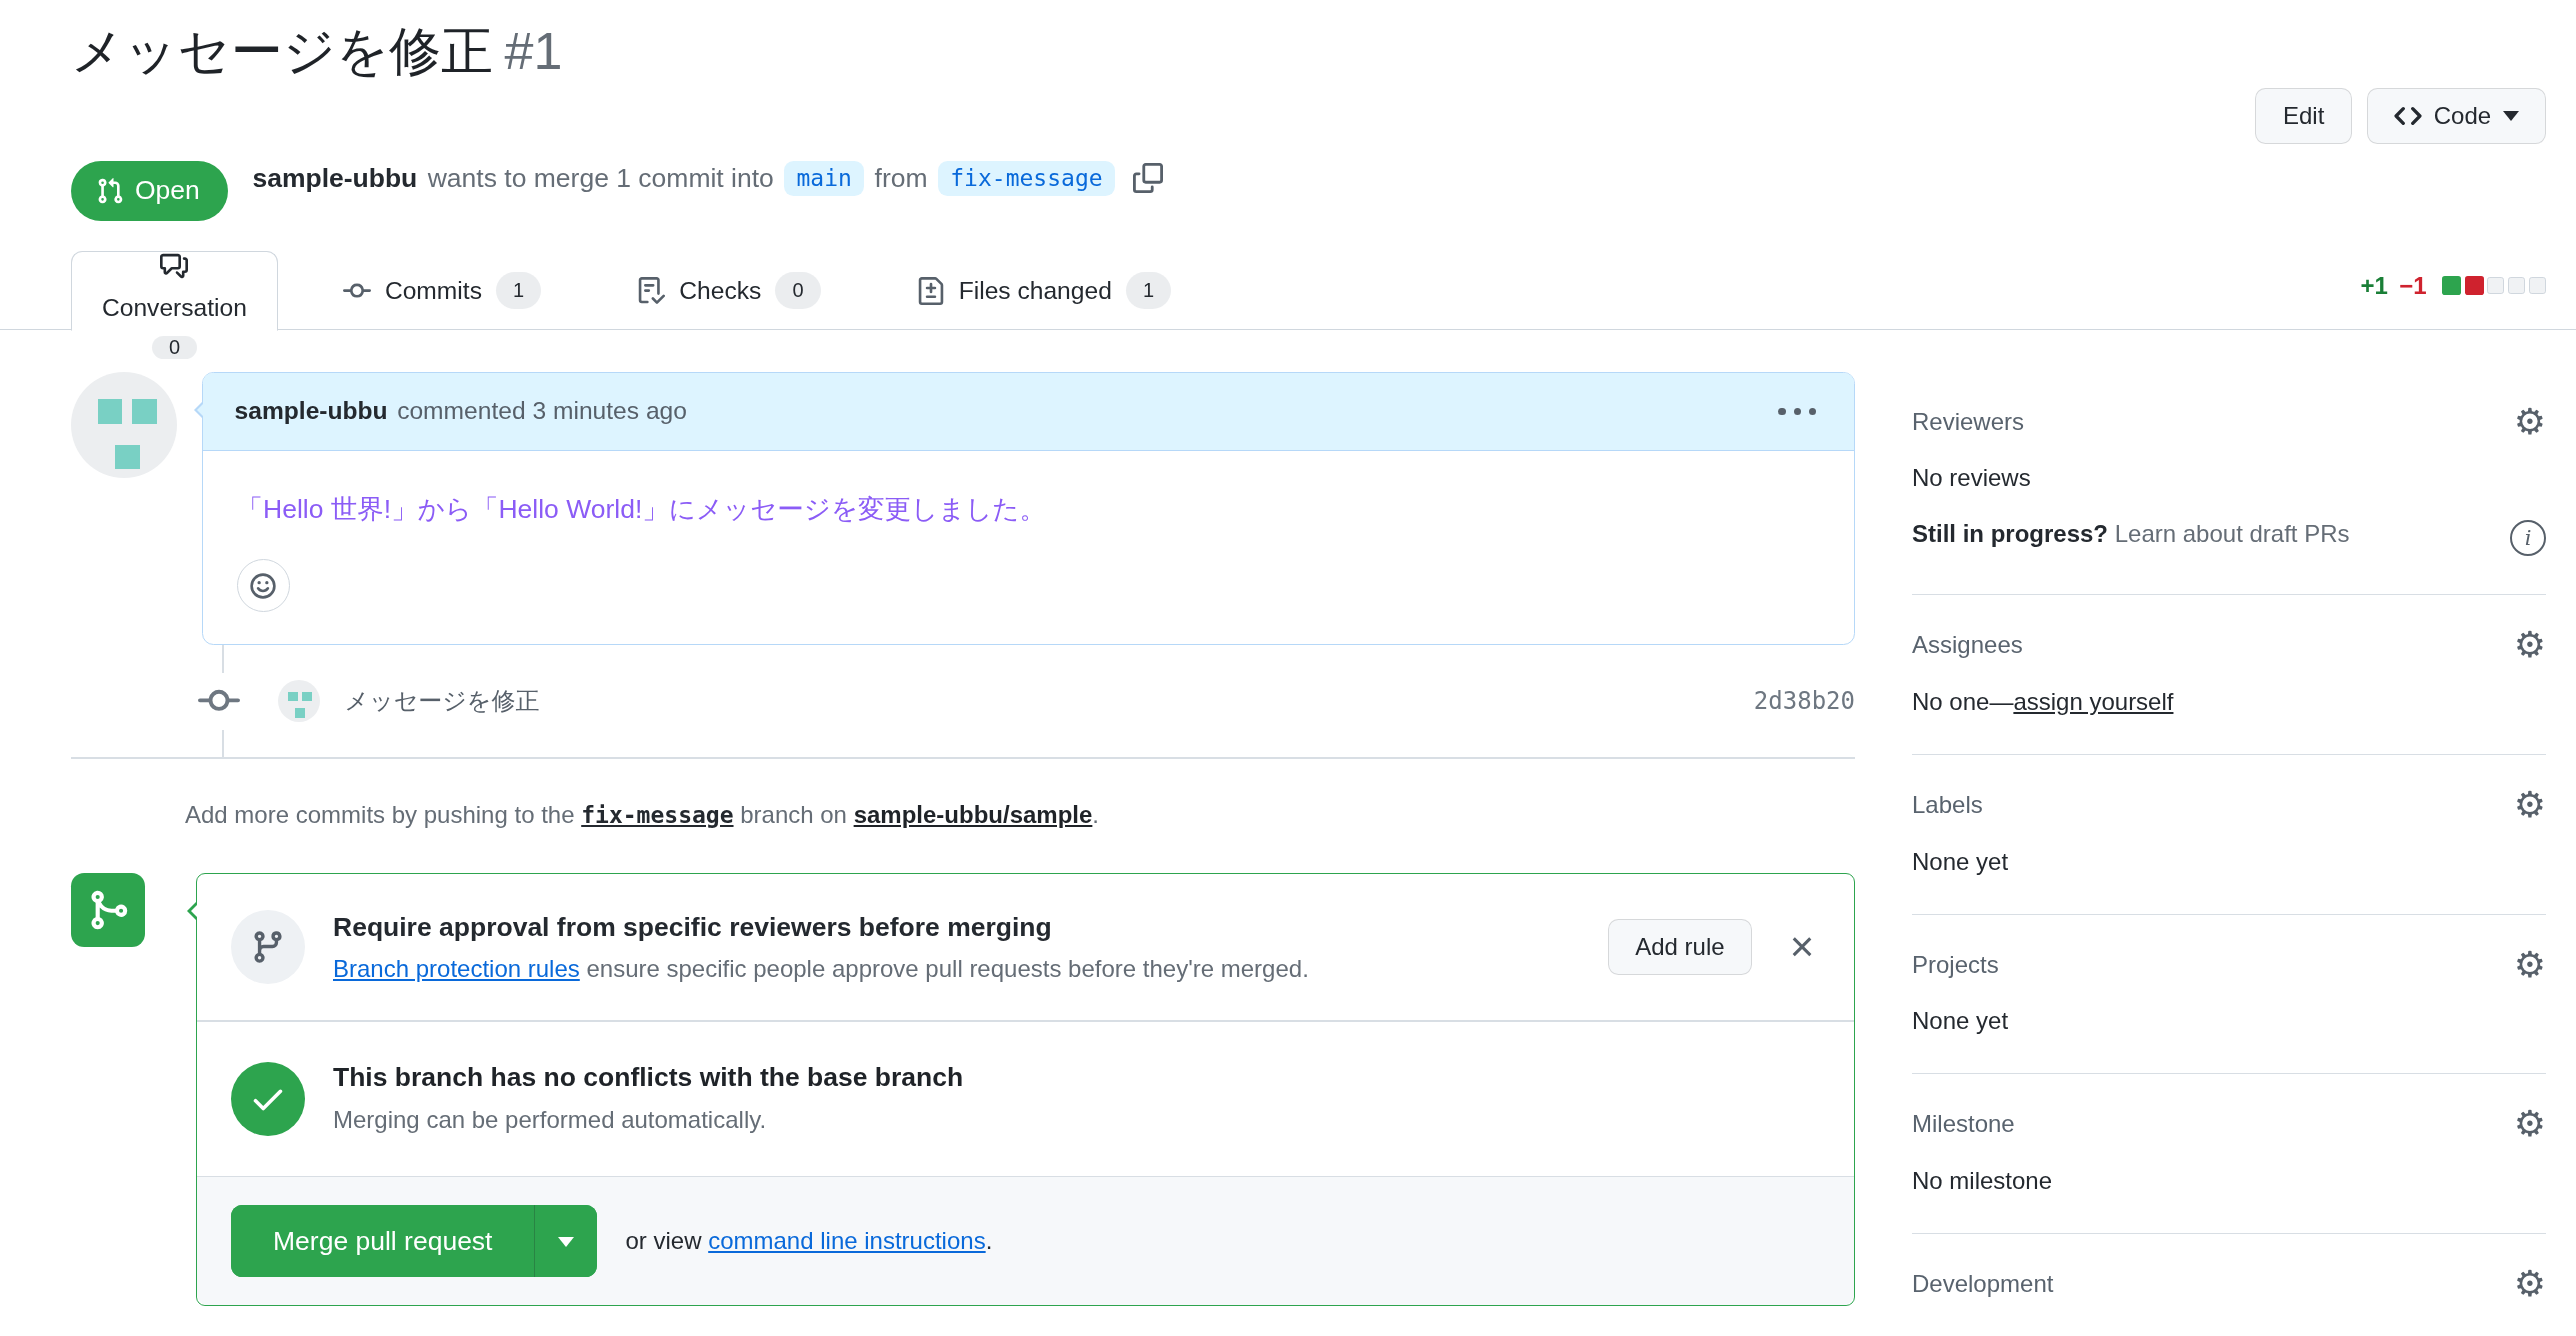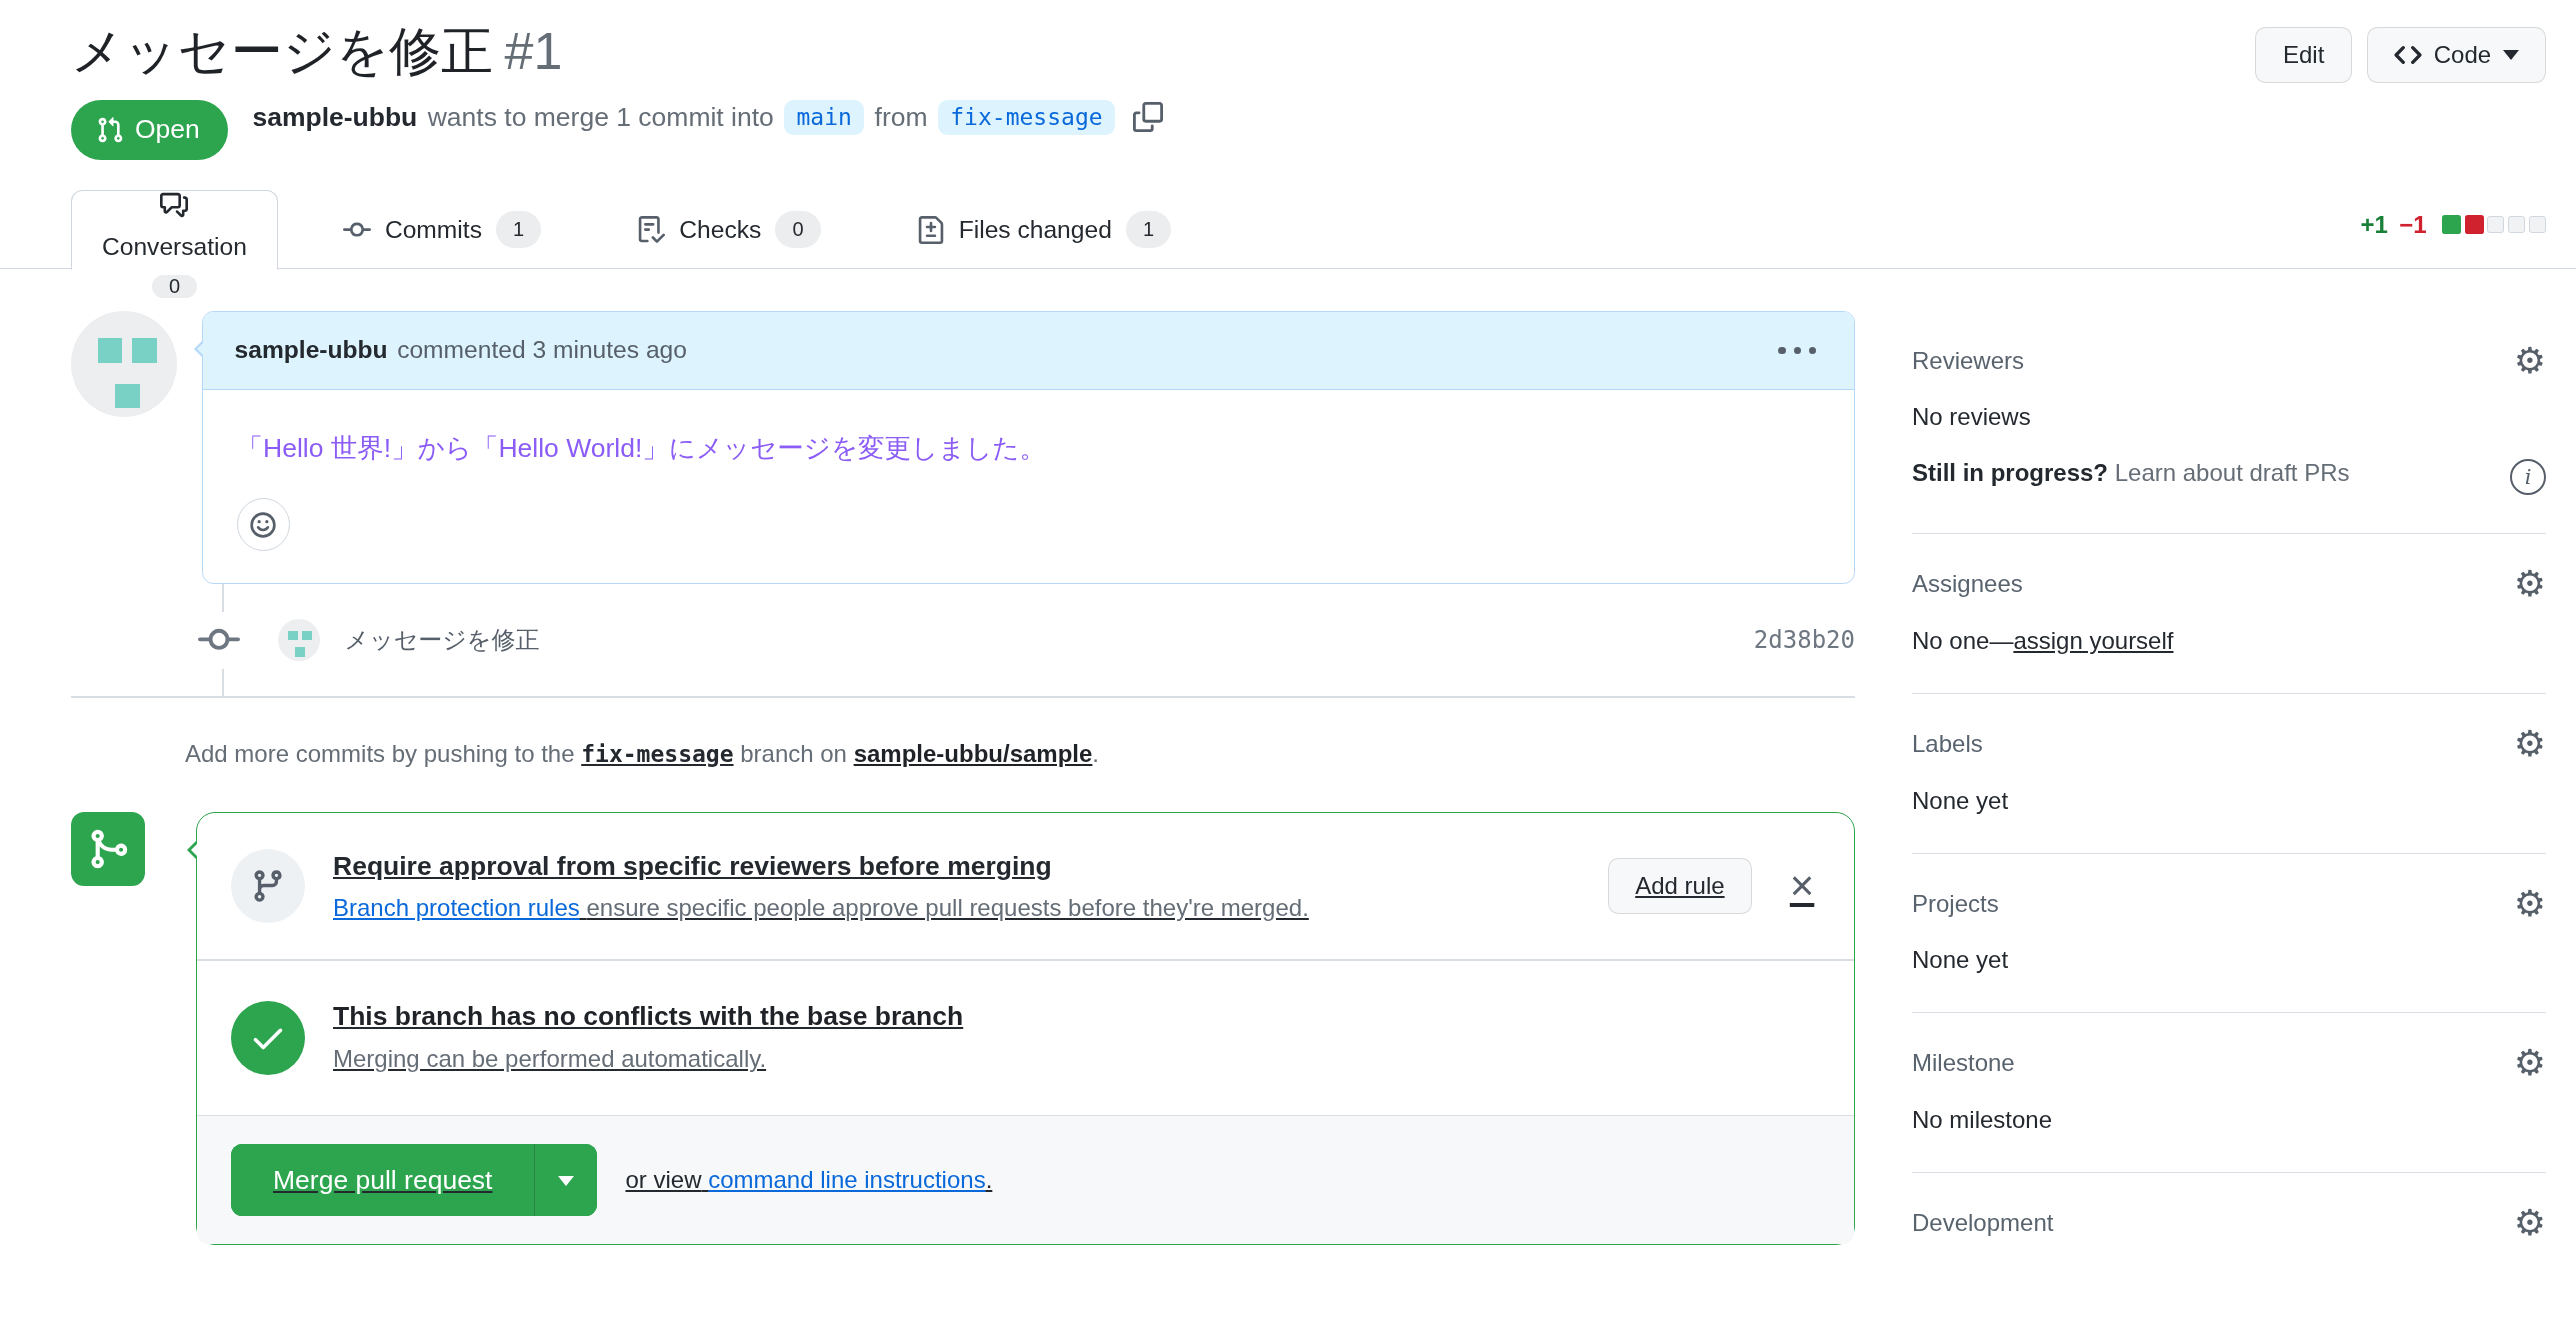--- a/index.html
+++ b/index.html
@@ -6,21 +6,21 @@
   body{
     width:2576px;height:1336px;overflow:hidden;background:#ffffff;
     font-family:"Liberation Sans","DejaVu Sans",sans-serif;
     color:#24292f;font-size:24px;
   }
   .mono{font-family:"DejaVu Sans Mono","Liberation Mono",monospace;}
   svg{display:block;}
 
   
   .pr-header{padding:21px 30px 0 71px;}
-  .title-row{display:flex;align-items:flex-start;}
+  .title-row{display:flex;align-items:flex-start;flex-direction:column;}
   h1{margin:0;font-size:52px;font-weight:400;line-height:61px;color:#1f2328;}
   h1 .num{color:#656d76;margin-left:11.4px;font-weight:300;}
   .header-actions{margin-left:auto;display:flex;gap:15px;padding-top:5.7px;}
   .btn{
     display:flex;align-items:center;gap:11.4px;height:56px;padding:0 26.5px;
     background:#f6f8fa;border:1.9px solid rgba(31,35,40,0.15);border-radius:10.4px;
     font-size:24px;color:#24292f;font-family:inherit;cursor:pointer;
   }
   .caret-down{width:0;height:0;border:8.5px solid transparent;border-top:10.4px solid #24292f;margin-top:8.5px;}
   .meta-row{display:flex;align-items:flex-start;gap:24.6px;margin-top:17px;}
@@ -108,21 +108,21 @@
   .hr{height:1.9px;background:#d8dee4;}
 
   
   .add-commits{margin:42px 0 0 114px;font-size:24px;color:#656d76;}
   .add-commits code{font-size:23px;font-weight:700;color:#24292f;text-decoration:underline;}
   .add-commits strong{color:#1f2328;text-decoration:underline;}
 
   
   .merge-section{display:flex;gap:51px;margin-top:44px;align-items:flex-start;}
   .merge-glyph{width:74px;height:74px;border-radius:13.2px;background:#2da44e;display:flex;align-items:center;justify-content:center;flex:none;}
-  .merge-card{flex:1;border:1.9px solid #2da44e;border-radius:19px;position:relative;background:#fff;text-decoration:underline;}
+  .merge-card{flex:1;border:1.9px solid #2da44e;border-radius:9px;position:relative;background:#fff;}
   .merge-card::before{content:"";position:absolute;left:-19px;top:28px;border:9.5px solid transparent;border-right:9.5px solid #2da44e;}
   .merge-card::after{content:"";position:absolute;left:-14px;top:29px;border:8.5px solid transparent;border-right:8.5px solid #fff;}
   .rule-row{padding:36px 34px;display:flex;align-items:center;gap:28px;}
   .circle-ic{width:74px;height:74px;border-radius:50%;background:#eef1f4;display:flex;align-items:center;justify-content:center;flex:none;}
   .rule-text .t1{font-size:26.5px;font-weight:700;color:#24292f;}
   .rule-text .t2{font-size:24px;color:#656d76;margin-top:11.4px;}
   .rule-text a{color:#0969da;text-decoration:underline;}
   .rule-actions{margin-left:auto;display:flex;align-items:center;gap:32px;}
   .close-x{background:none;border:none;font-size:42px;line-height:1;color:#57606a;cursor:pointer;padding:0 5.7px;}
   .conflict-row{padding:40px 34px;display:flex;gap:28px;align-items:flex-start;}

